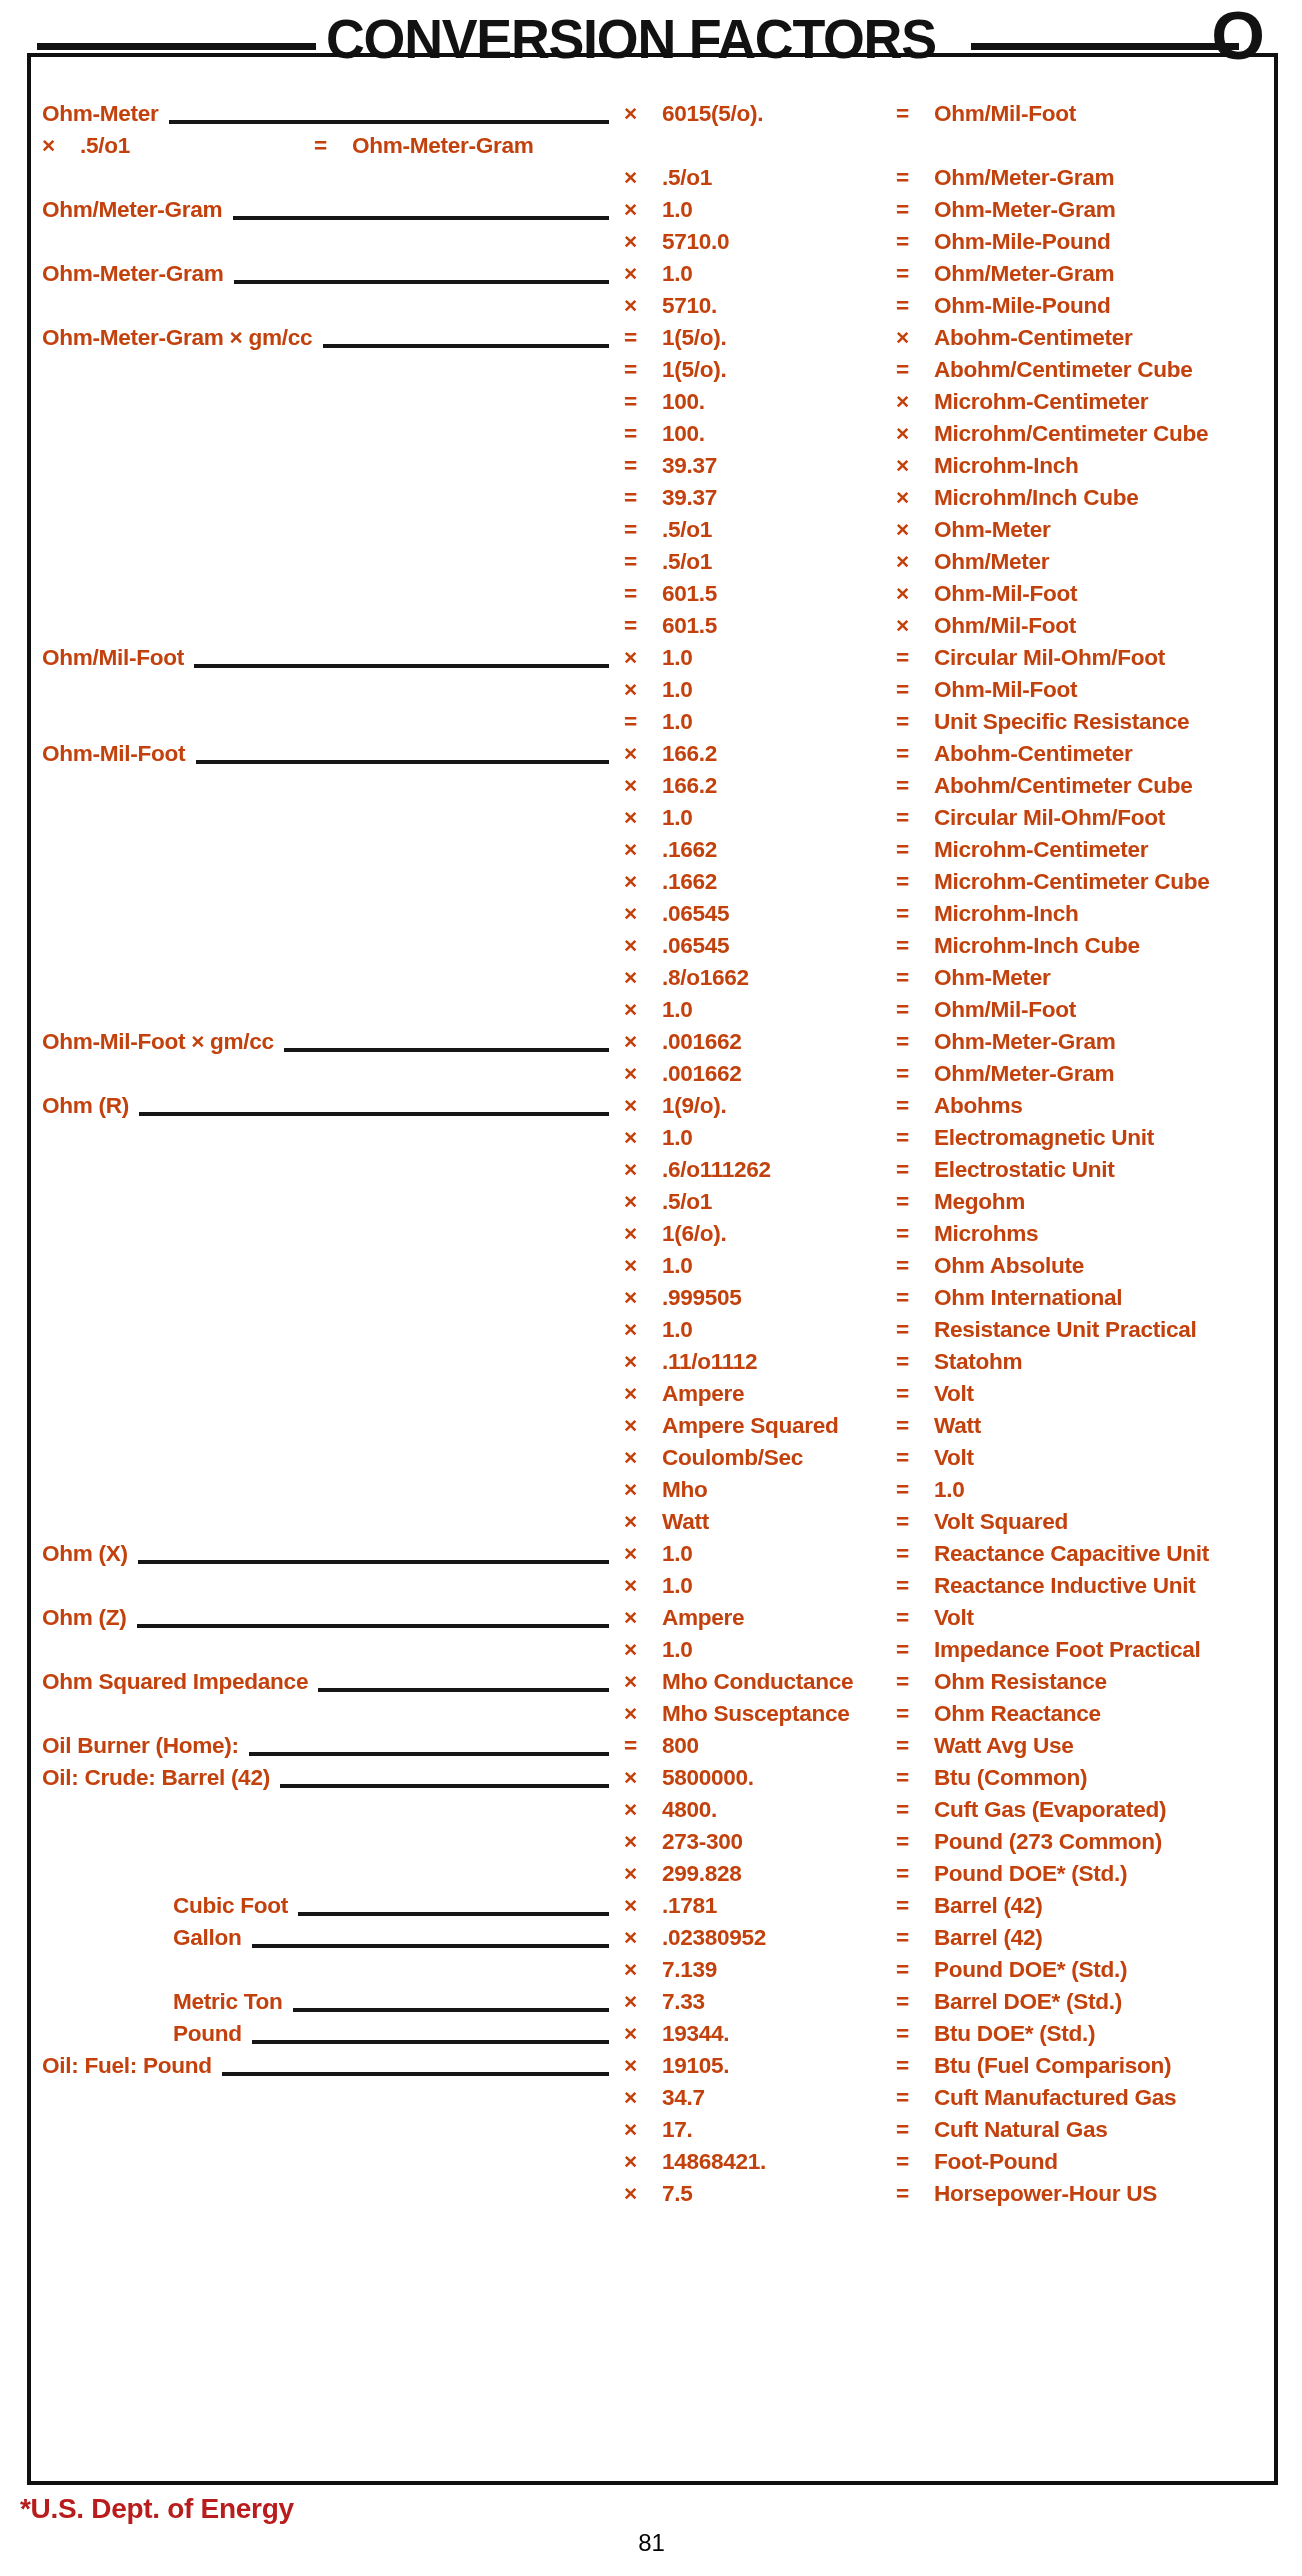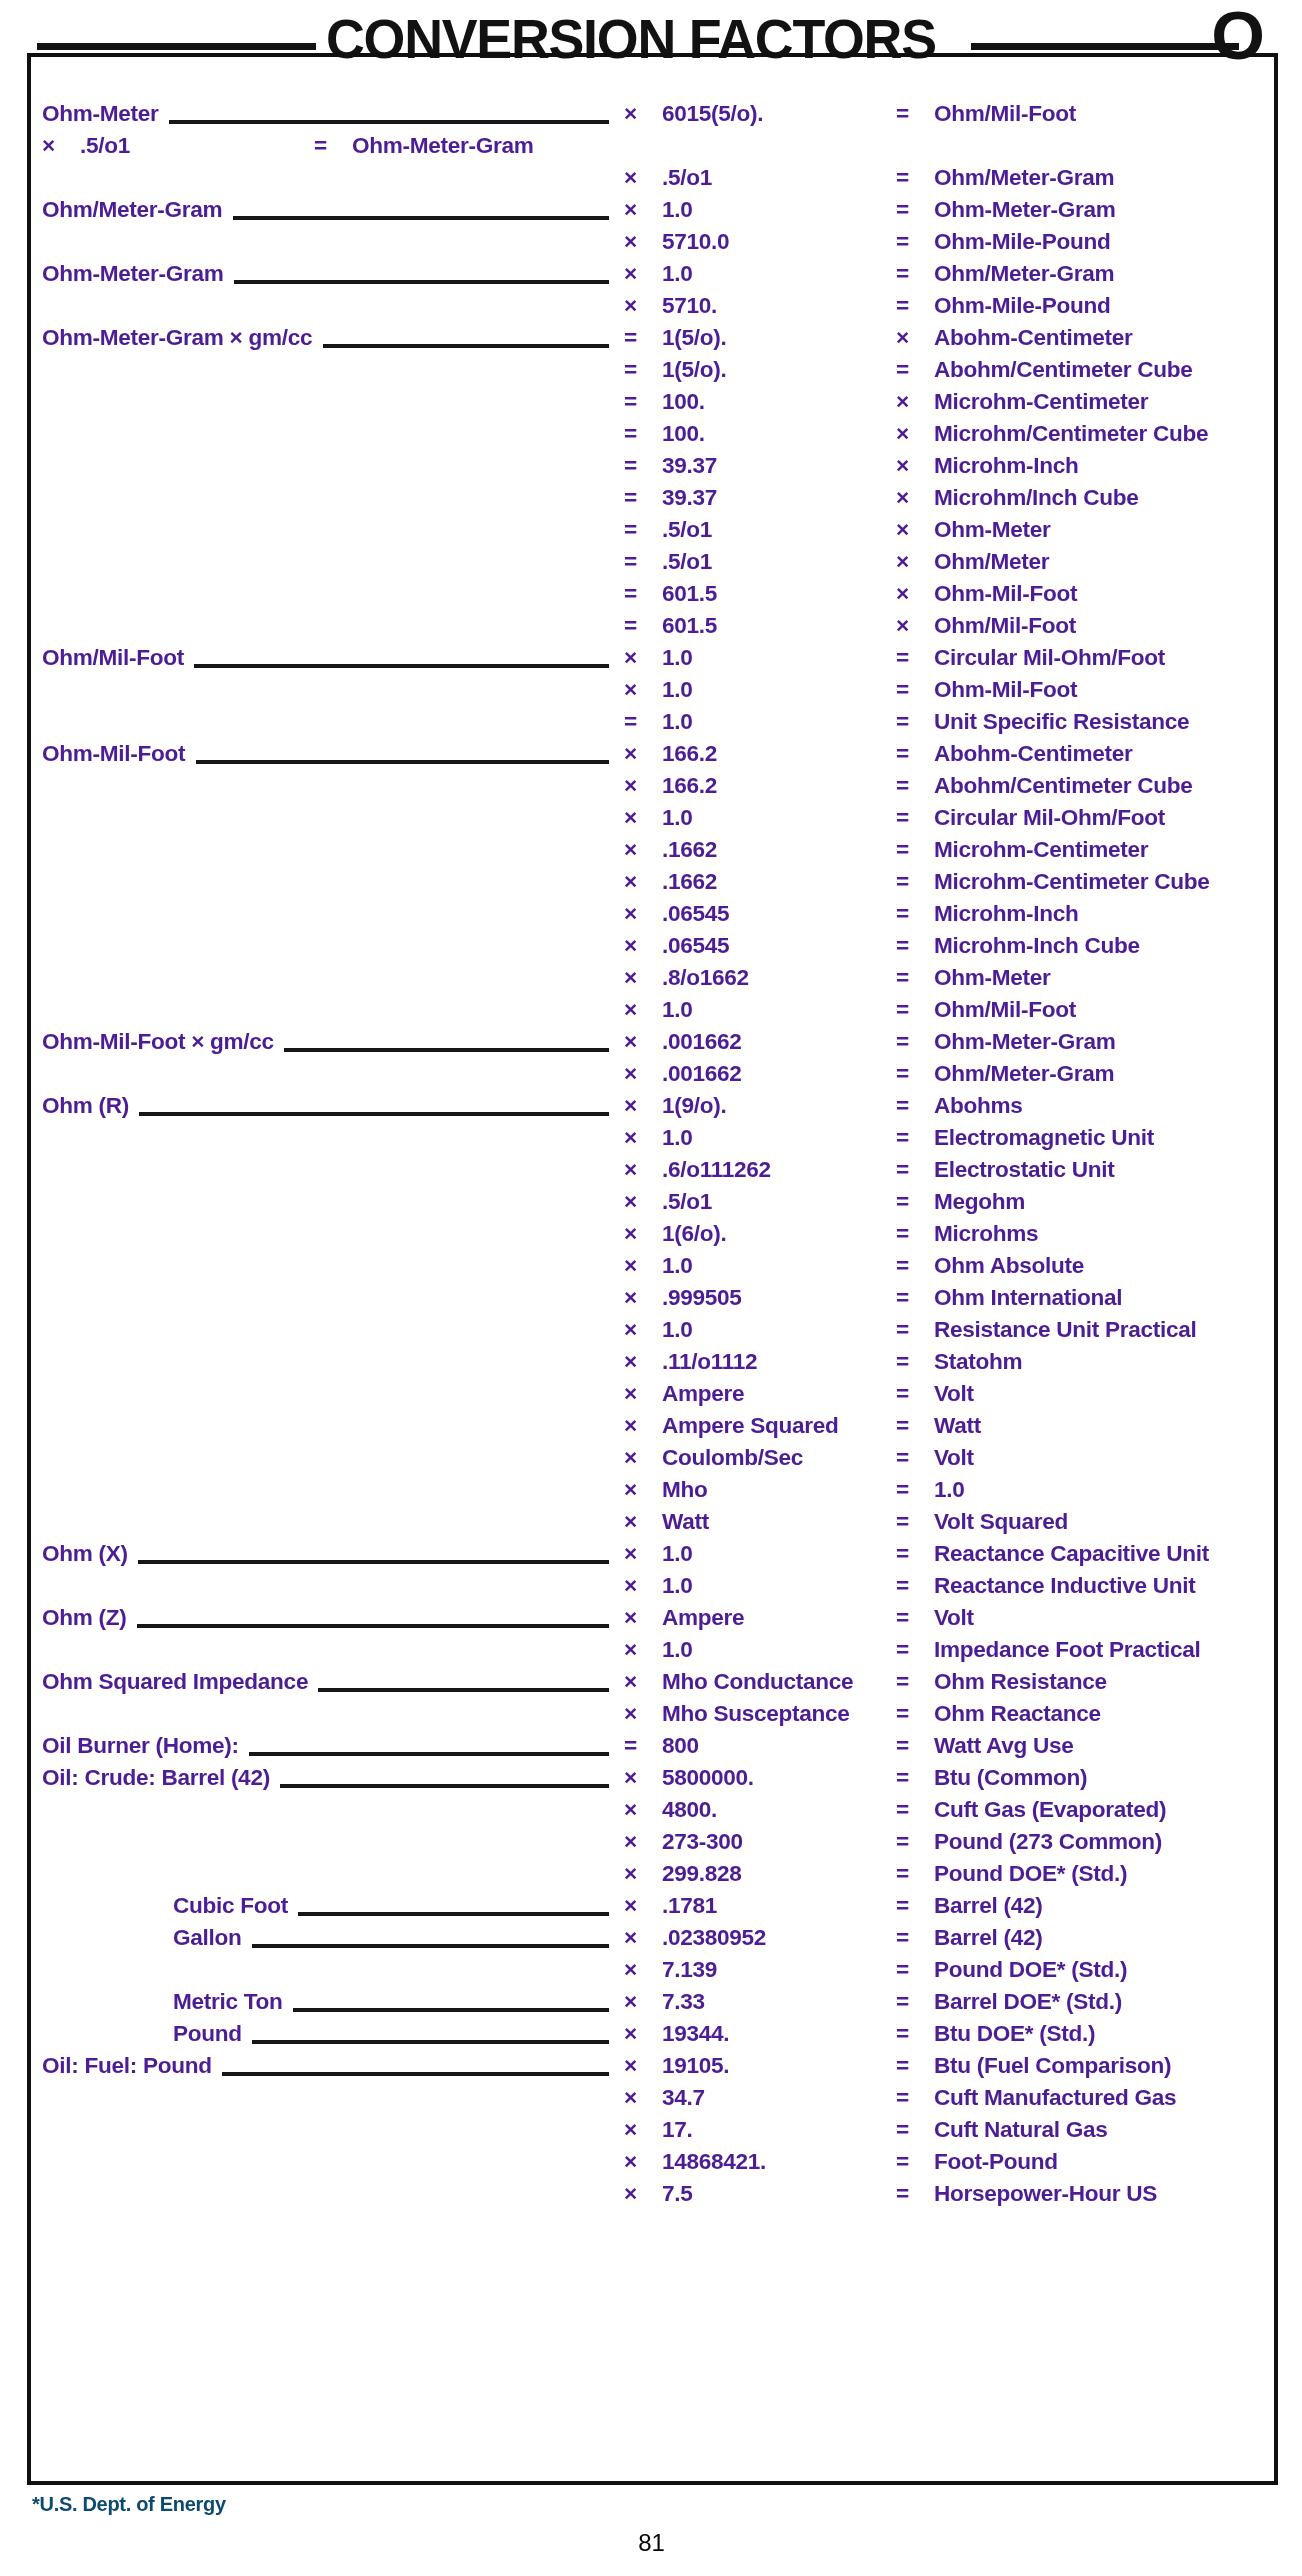--- a/index.html
+++ b/index.html
@@ -27,37 +27,37 @@
     font-size:69px;font-weight:700;color:#121212;line-height:1;
   }
   
   .frame{
     position:absolute;left:27px;top:53px;width:1243px;height:2424px;
     border:4.5px solid #101010;box-sizing:content-box;background:transparent;
   }
   
   .rows{
     position:absolute;left:42px;top:98px;width:1218px;
-    font-size:22.6px;font-weight:700;letter-spacing:-0.3px;color:#4c1d95;
+    font-size:22.6px;font-weight:700;letter-spacing:-0.3px;color:#c2410c;
   }
   .row{display:flex;align-items:center;height:32px;white-space:nowrap;}
   .label-cell{flex:0 0 582px;width:582px;display:flex;align-items:center;height:100%;min-width:0;}
   .label{white-space:nowrap;}
   .fill-line{
     flex:1 1 auto;height:0;border-bottom:4.5px solid #161616;
     align-self:flex-end;margin:0 15.5px 5.8px 10.3px;min-width:26px;
   }
   .row.indent .label{padding-left:131px;text-align:right;}
   .factor-cell{flex:0 0 272px;width:272px;display:flex;align-items:baseline;}
   .result-cell{flex:1 1 auto;display:flex;align-items:baseline;min-width:0;}
   .op{flex:0 0 38px;width:38px;}
   
   .footnote{
-    position:absolute;left:32px;top:2493px;
-    font-size:20px;font-weight:700;letter-spacing:-0.3px;color:#0c4a6e;
+    position:absolute;left:20px;top:2493px;
+    font-size:28px;font-weight:700;letter-spacing:-0.3px;color:#b91c1c;
   }
   .page-number{
     position:absolute;left:0;top:2529px;width:1303px;text-align:center;
     font-size:24px;font-weight:400;color:#000000;
   }
 </style>
 </head>
 <body>
 
 <header class="titlebar">

